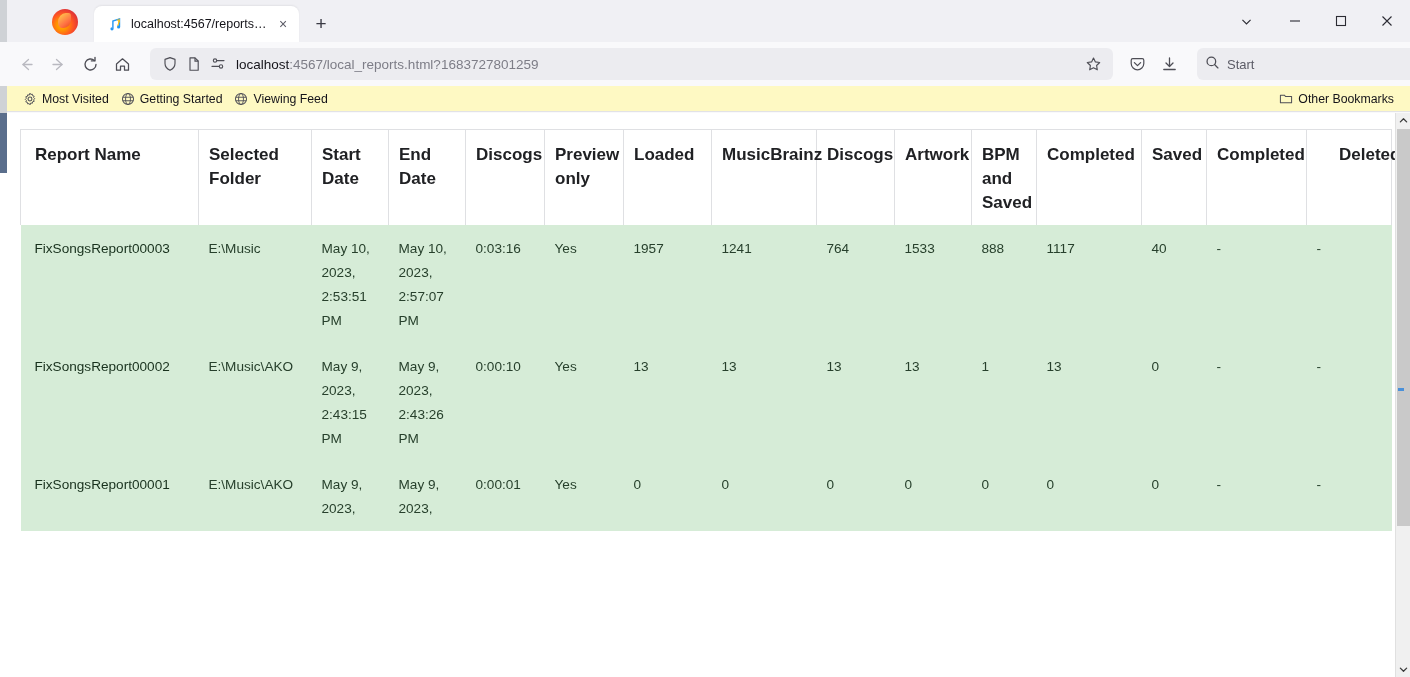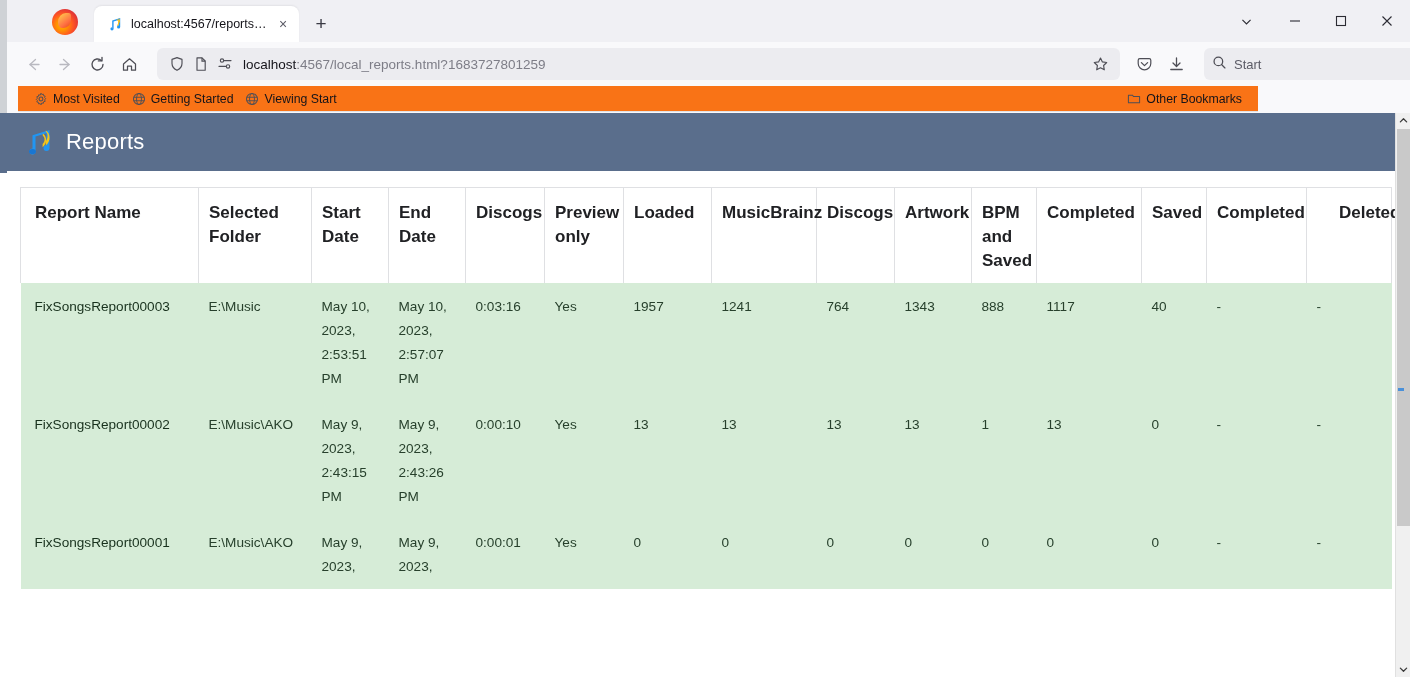--- a/index.html
+++ b/index.html
@@ -73,21 +73,21 @@
     position:absolute; right:0; top:0; height:42px; display:flex; align-items:center;
   }
   .winbtn {
     width:46px; height:42px; display:flex;align-items:center;justify-content:center;
     color:#2b2b33; font-size:13px;
   }
   .winbtn.listall { width:52px; font-size:11px; }
 
   
   .navbar {
-    position:absolute; left:7px; top:42px; width:1403px; height:44px;
+    position:absolute; left:0; top:42px; width:1403px; height:44px;
     background:#f9f9fb; display:flex; align-items:center; padding:0 10px;
   }
   .navicon {
     width:32px; height:32px; border-radius:5px;
     display:flex;align-items:center;justify-content:center;
     color:#4e4e56; flex:none;
   }
   .navicon.disabled { color:#b9b9c0; }
   .urlbar {
     flex:none; width:963px; height:32px; margin-left:12px;
@@ -106,22 +106,22 @@
   .urlbar .trailing { display:flex; align-items:center; }
   .searchbar {
     flex:none; width:255px; height:32px; margin-left:12px;
     background:#ececf0; border-radius:6px; display:flex; align-items:center;
     padding:0 8px;
   }
   .searchbar .stext { font-size:13px; color:#5b5b66; margin-left:7px; }
 
   
   .bookmarks {
-    position:absolute; left:18px; top:86px; width:1240px; height:26px;
-    background:#f97316; display:flex; align-items:center; padding:0 10px;
+    position:absolute; left:7px; top:86px; width:1403px; height:26px;
+    background:#fef9c3; display:flex; align-items:center; padding:0 10px;
     border-bottom:1px solid #e2e2e6;
   }
   .bm {
     display:flex;align-items:center;gap:5px; padding:2px 6px; border-radius:4px;
     font-size:12.3px; color:#15141a; white-space:nowrap;
   }
   .bm .g { color:#4e4e56; display:flex; align-items:center; }
   .bm-right { margin-left:auto; display:flex; align-items:center; }
 
   
@@ -359,47 +359,36 @@
       <span>Getting Started</span>
     </div>
     <div class="bm">
       <span class="g">
         <svg width="14" height="14" viewBox="0 0 16 16">
             <circle cx="8" cy="8" r="6.3" fill="none" stroke="currentColor" stroke-width="1.15"></circle>
             <ellipse cx="8" cy="8" rx="2.8" ry="6.3" fill="none" stroke="currentColor" stroke-width="1.05"></ellipse>
             <path d="M1.9 6h12.2M1.9 10h12.2" stroke="currentColor" stroke-width="1.05"></path>
           </svg>
       </span>
-      <span>Viewing Start</span>
+      <span>Viewing Feed</span>
     </div>
 
     <div class="bm bm-right">
       <span class="g">
         <svg width="14" height="14" viewBox="0 0 16 16">
             <path d="M1.6 3.6h4.6l1.2 1.5h7v7.3H1.6z" fill="none" stroke="currentColor" stroke-width="1.15" stroke-linejoin="round"></path>
           </svg>
       </span>
       <span>Other Bookmarks</span>
     </div>
   </div>
 
   <div class="viewport">
     <div class="page">
 
-      <div class="page-header">
-        <span class="note-logo">
-          <svg width="30" height="30" viewBox="0 0 30 30">
-            <path d="M8.5 21.5a3 3 0 1 0 3 3V9.5l11-3.3v11.9a3 3 0 1 0 3 3V3L8.5 8.2z" fill="#2196f3"></path>
-            <path d="M21.8 3.6 C26.5 6.1 27.2 14.3 21.8 18.6 L21.8 14.2 C24.4 11 24.2 6.8 21.8 4.8 Z" fill="#f5c518"></path>
-            <path d="M18.8 6.5 c4.6 3.1 4.4 10.3-.2 13.8 l0-3.2 c2.6-2.6 2.6-6.6 .2-8.4 z" fill="#f5c518"></path>
-            <ellipse cx="8.5" cy="24.5" rx="3.4" ry="2.6" fill="#1976d2"></ellipse>
-          </svg>
-        </span>
-        <h1>Reports</h1>
-      </div>
 
 
       <div class="table-wrap">
         <table class="reports">
           <colgroup>
             <col class="c-name">
               <col class="c-folder">
               <col class="c-start">
               <col class="c-end">
             <col class="c-dur">
@@ -437,21 +426,21 @@
             <tr class="datarow">
               <td class="name">FixSongsReport00003</td>
               <td>E:\Music</td>
               <td>May 10, 2023, 2:53:51 PM</td>
               <td>May 10, 2023, 2:57:07 PM</td>
               <td>0:03:16</td>
               <td>Yes</td>
               <td>1957</td>
               <td>1241</td>
               <td>764</td>
-              <td>1343</td>
+              <td>1533</td>
               <td>888</td>
               <td>1117</td>
               <td>40</td>
               <td>-</td>
               <td>-</td>
             </tr>
             <tr class="datarow">
               <td class="name">FixSongsReport00002</td>
               <td>E:\Music\AKO</td>
               <td>May 9, 2023, 2:43:15 PM</td>

